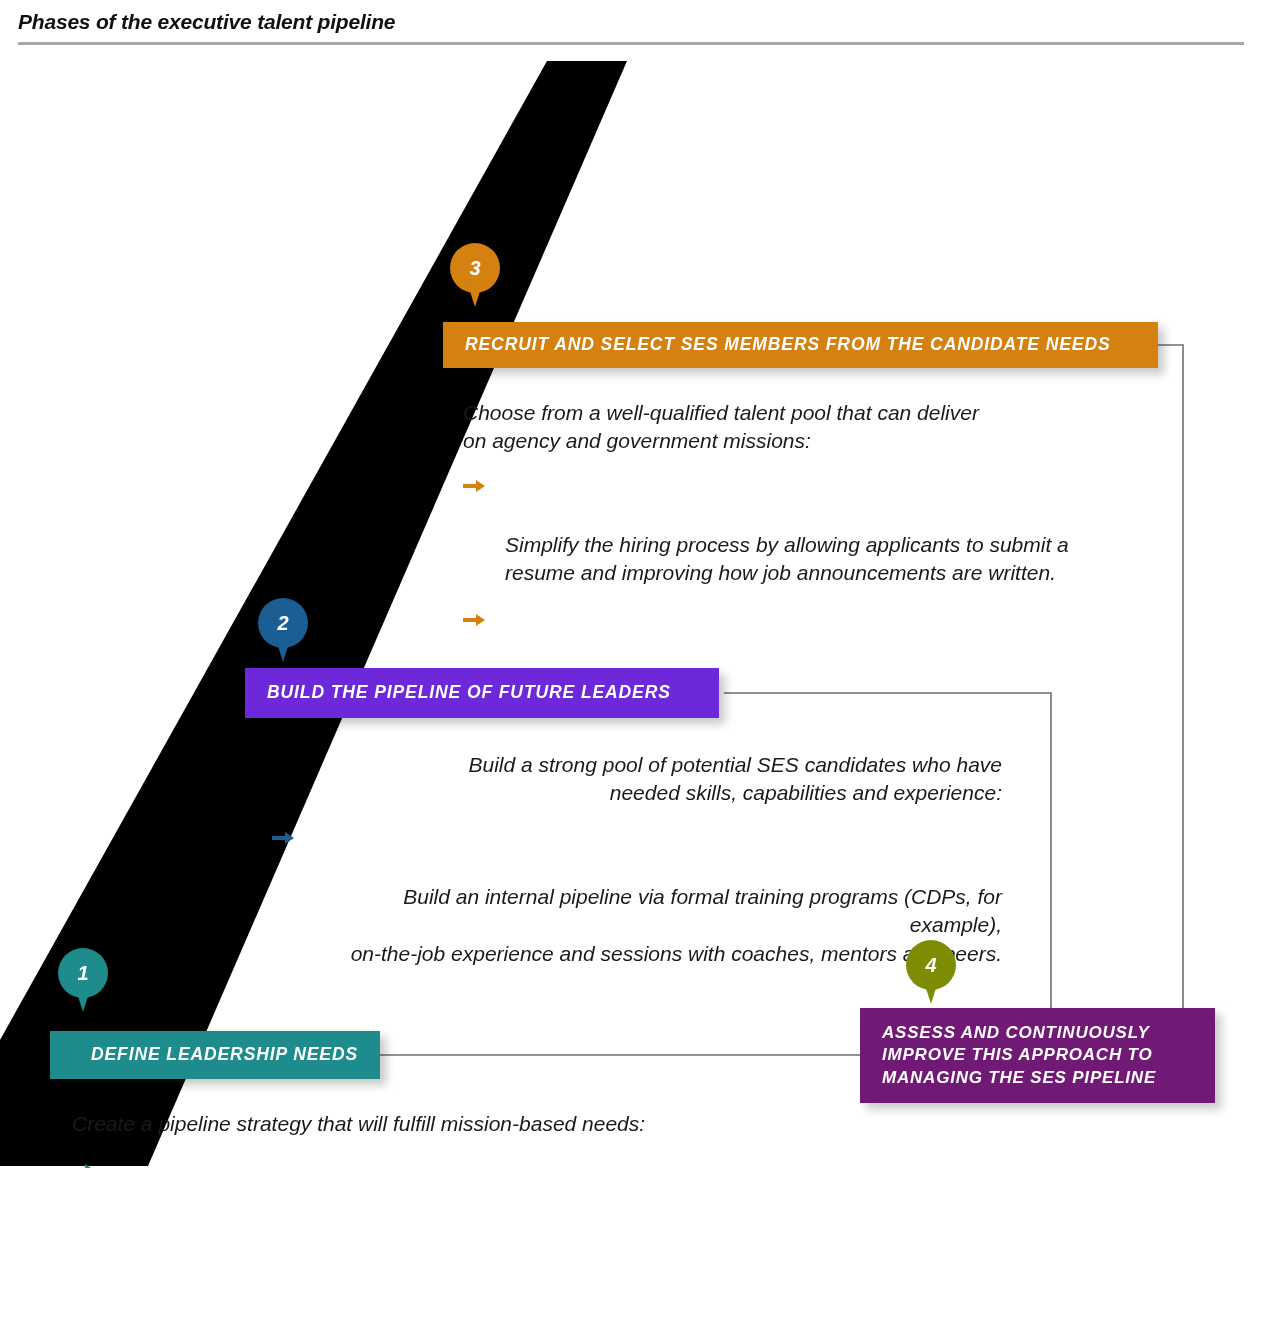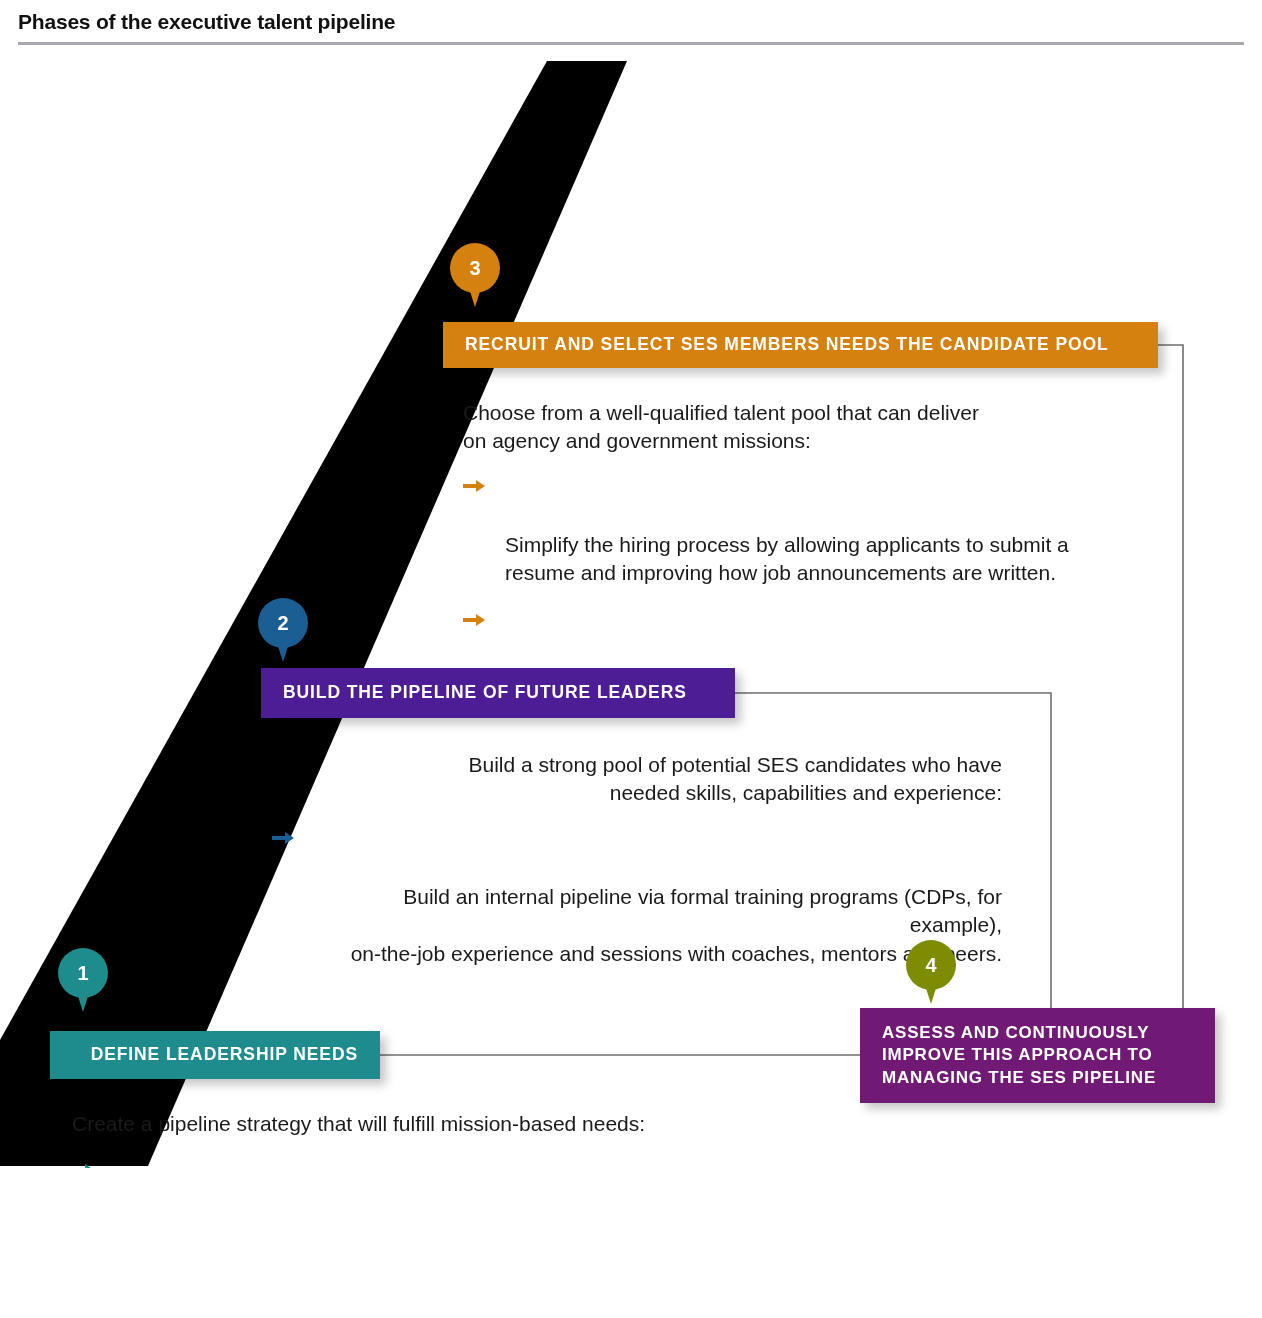--- a/index.html
+++ b/index.html
@@ -11,20 +11,21 @@
   body {
     font-family: "Liberation Sans", sans-serif;
     color: #1a1a1a;
   }
   #page {
     position: relative;
     width: 1262px;
     height: 1168px;
     overflow: hidden;
     background: #ffffff;
+    font-style: italic;
   }
 
   
   #title-block {
     position: absolute;
     left: 0;
     top: 0;
     width: 1262px;
     height: 46px;
   }
@@ -144,21 +145,21 @@
   }
 
   
   #phase-3 .marker { left: 450px; top: 243px; background: #d4810f; color: #d4810f; }
   #phase-3 .marker span { color: #ffffff; }
   #phase-3 .bar { left: 443px; top: 322px; width: 715px; height: 46px; background: #d4810f; }
   #phase-3 .body-text { left: 463px; top: 399px; width: 700px; }
 
   #phase-2 .marker { left: 258px; top: 598px; background: #1b5e94; color: #1b5e94; }
   #phase-2 .marker span { color: #ffffff; }
-  #phase-2 .bar { left: 261px; top: 668px; width: 474px; height: 50px; background: #4c1d95; }
+  #phase-2 .bar { left: 245px; top: 668px; width: 474px; height: 50px; background: #6d28d9; }
   #phase-2 .body-text { left: 272px; top: 751px; width: 730px; text-align: right; }
 
   #phase-1 .marker { left: 58px; top: 948px; background: #1e8c8c; color: #1e8c8c; }
   #phase-1 .marker span { color: #ffffff; }
   #phase-1 .bar { left: 50px; top: 1031px; width: 330px; height: 48px; background: #1e8c8c; justify-content: flex-end; }
   #phase-1 .body-text { left: 72px; top: 1110px; width: 720px; }
 
   #phase-4 .marker { left: 906px; top: 940px; background: #7d8c03; color: #7d8c03; }
   #phase-4 .marker span { color: #ffffff; }
   #phase-4 .bar {
@@ -189,21 +190,21 @@
     <path d="M724,693 L1051,693 L1051,1010" fill="none" stroke="#6d6e71" stroke-width="1.6"></path>
 
     <path d="M380,1055 L860,1055" fill="none" stroke="#6d6e71" stroke-width="1.6"></path>
   </svg>
 
   <div class="phase" id="phase-3">
     <div class="marker">
       <span>3</span>
     </div>
     <div class="bar">
-      <span class="bar-label">RECRUIT AND SELECT SES MEMBERS NEEDS THE CANDIDATE POOL</span>
+      <span class="bar-label">RECRUIT AND SELECT SES MEMBERS FROM THE CANDIDATE NEEDS</span>
     </div>
     <div class="body-text">
       <div class="intro">Choose from a well-qualified talent pool that can deliver
 on agency and government missions:</div>
       <ul class="bullets">
         <li class="bullet">
           <svg class="bullet-icon" viewBox="0 0 22 12">
             <path d="M0,4 L13,4 L13,0 L22,6 L13,12 L13,8 L0,8 Z" fill="#d4810f"></path>
           </svg>
           <span>Simplify the hiring process by allowing applicants to submit a

